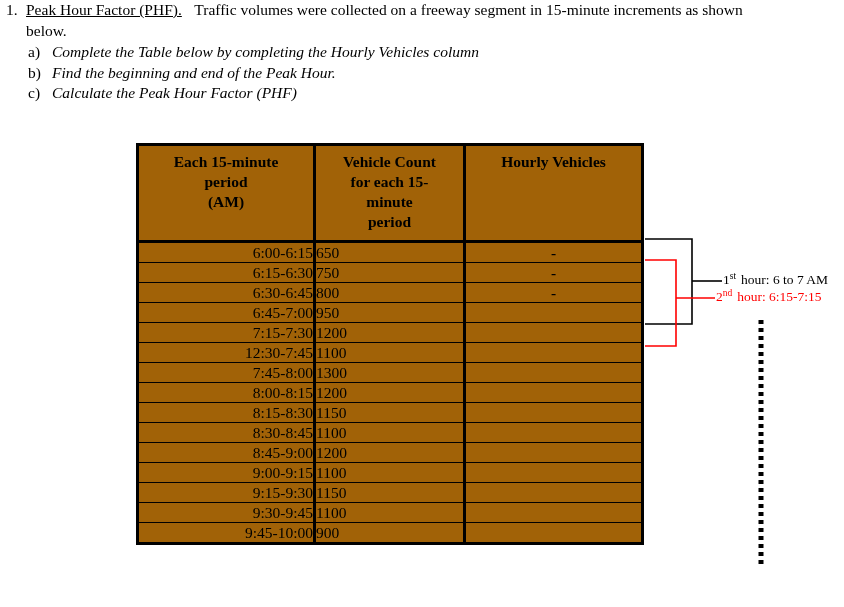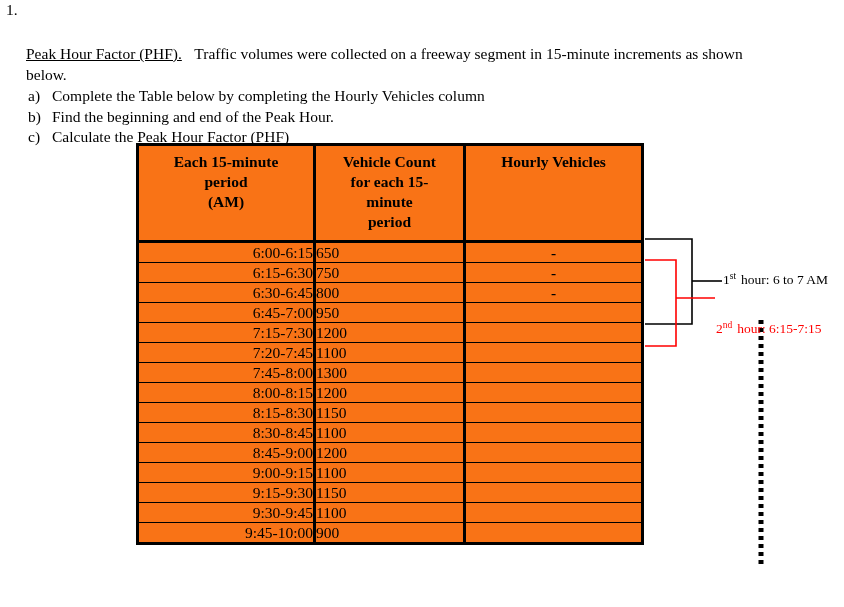--- a/index.html
+++ b/index.html
@@ -33,21 +33,20 @@
   .prob-marker {
     width: 26px;
     flex: 0 0 26px;
     text-align: left;
     padding-left: 6px;
     box-sizing: border-box;
   }
   .prob-body {
     flex: 1 1 auto;
     padding-right: 86px;
-    margin-top: 44px;
   }
   .underlined {
     text-decoration: underline;
   }
   .sub-list {
     margin-top: 1px;
   }
   .sub-row {
     display: flex;
     align-items: flex-start;
@@ -56,31 +55,32 @@
   }
   .sub-marker {
     width: 34px;
     flex: 0 0 34px;
     padding-left: 28px;
     box-sizing: border-box;
   }
   .sub-body {
     flex: 1 1 auto;
     padding-left: 18px;
+    font-style: italic;
   }
 
   
   #data-table {
     position: absolute;
     left: 136px;
     top: 143px;
     width: 505px;
     border-collapse: collapse;
     table-layout: fixed;
-    background: #f97316;
+    background: #a16207;
     padding-left: 24px;
   }
   #data-table col.c1 { width: 177px; }
   #data-table col.c2 { width: 150px; }
   #data-table col.c3 { width: 178px; }
 
   #data-table th,
   #data-table td {
     padding: 0;
     margin: 0;
@@ -136,21 +136,20 @@
   }
   #label-first-hour {
     left: 723px;
     top: 272px;
     color: #000000;
   }
   #label-second-hour {
     left: 716px;
     top: 289px;
     color: #ff0000;
-    margin-top: 32px;
   }
   .anno-label sup {
     font-size: 9.5px;
     vertical-align: super;
     line-height: 0;
   }
   .anno-gap { display: inline-block; width: 5px; }
 </style>
 </head>
 <body>
@@ -230,21 +229,21 @@
         <td class="cell-period">6:45-7:00</td>
         <td class="cell-count">950</td>
         <td class="cell-hourly"></td>
       </tr>
       <tr>
         <td class="cell-period">7:15-7:30</td>
         <td class="cell-count">1200</td>
         <td class="cell-hourly"></td>
       </tr>
       <tr>
-        <td class="cell-period">7:20-7:45</td>
+        <td class="cell-period">12:30-7:45</td>
         <td class="cell-count">1100</td>
         <td class="cell-hourly"></td>
       </tr>
       <tr>
         <td class="cell-period">7:45-8:00</td>
         <td class="cell-count">1300</td>
         <td class="cell-hourly"></td>
       </tr>
       <tr>
         <td class="cell-period">8:00-8:15</td>

